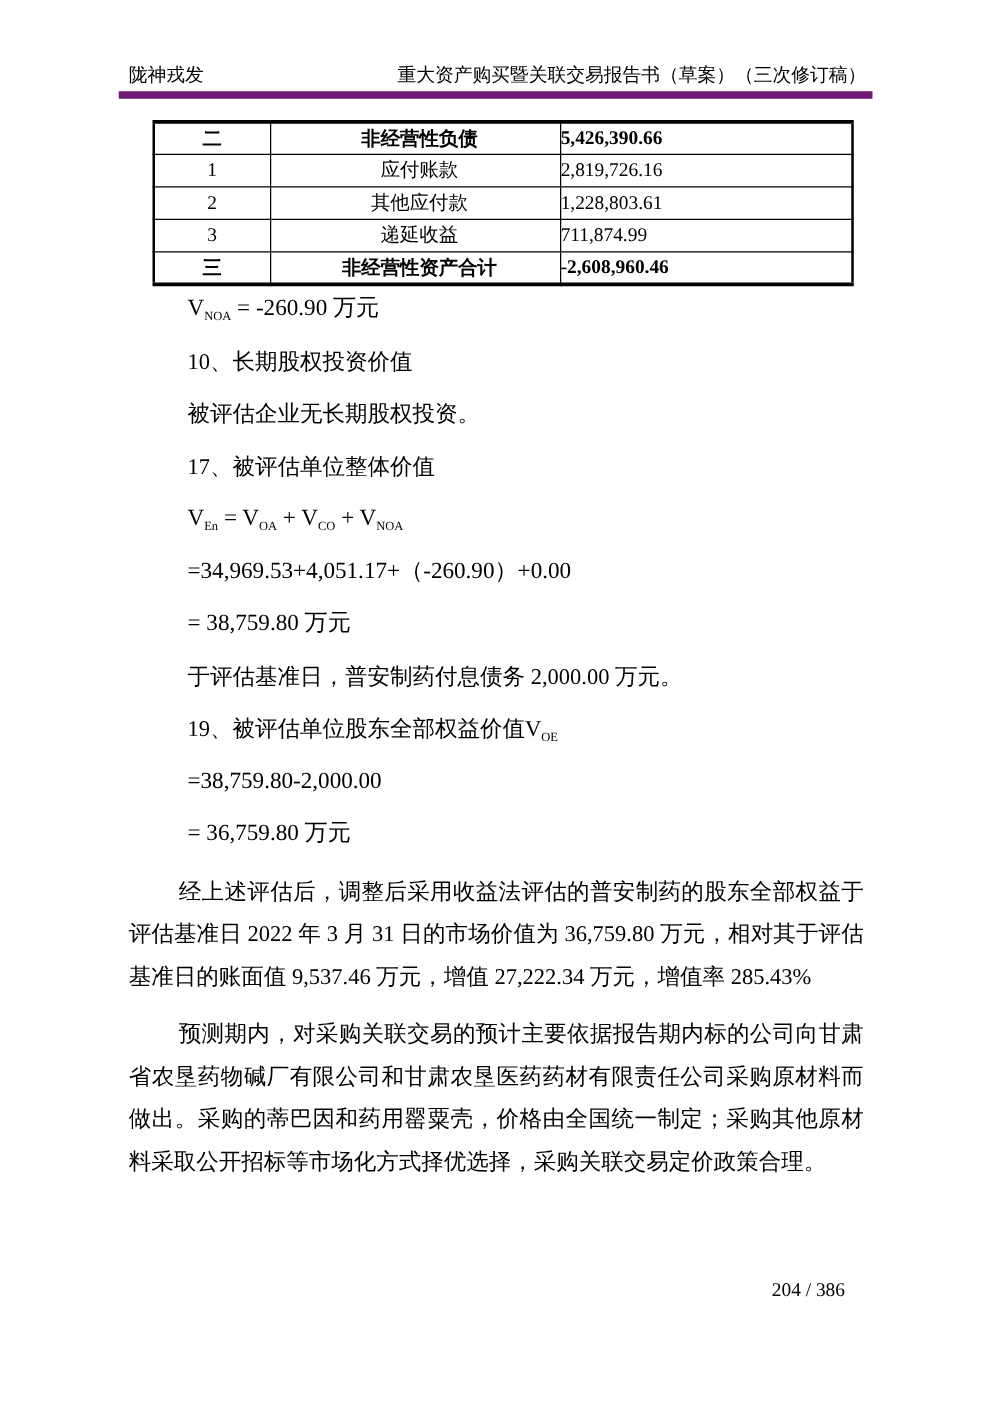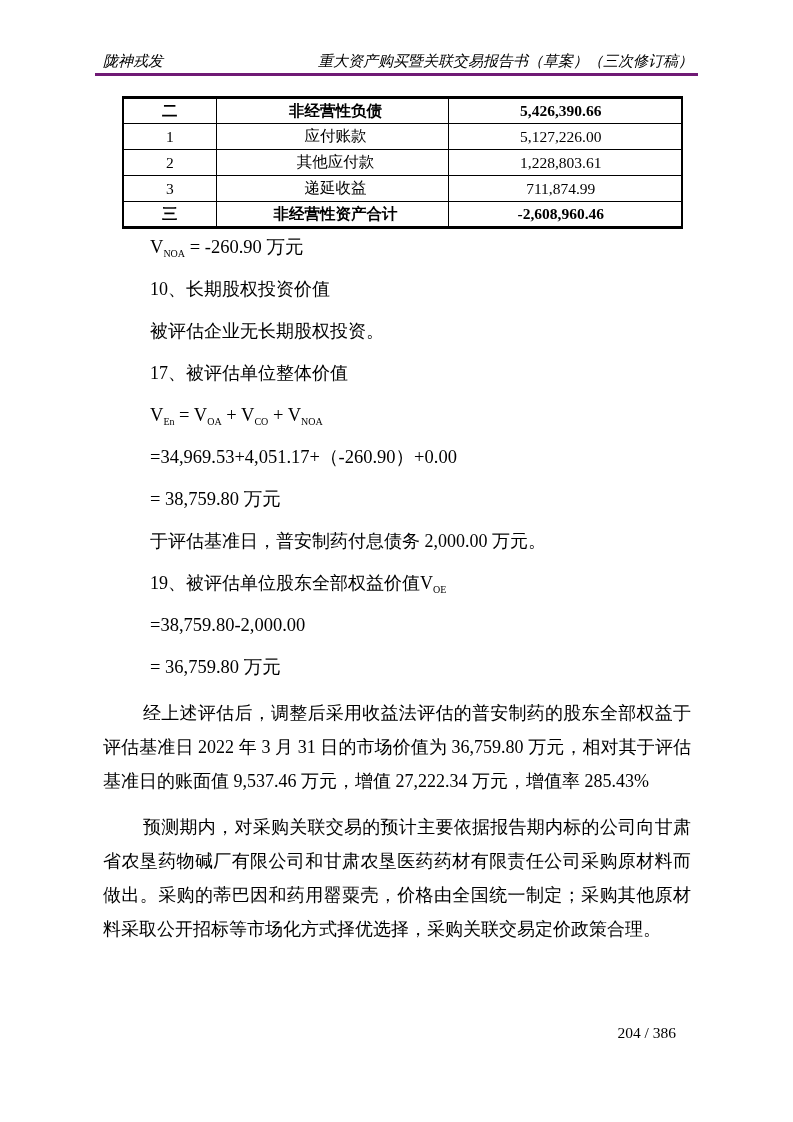--- a/index.html
+++ b/index.html
@@ -15,25 +15,24 @@
   }
   
   .header {
     position: absolute;
     left: 95px;
     right: 95px;
     top: 52px;
     display: flex;
     justify-content: space-between;
     align-items: flex-end;
-    border-bottom: 3px solid #701a75;
+    border-bottom: 6px solid #701a75;
     padding-bottom: 3px;
     font-size: 15px;
     line-height: 18px;
-    font-style: italic;
   }
   .header-left { padding-left: 8px; }
   .header-right { padding-right: 5px; }
   
   .val-table {
     position: absolute;
     left: 122px;
     top: 96px;
     width: 561px;
     border-collapse: collapse;
@@ -41,21 +40,21 @@
   }
   .val-table td {
     border: 1.5px solid #000;
     height: 26px;
     padding: 0;
     vertical-align: middle;
   }
   .val-table { border: 2px solid #000; border-top-width: 3px; border-bottom-width: 3px; }
   .col-no   { width: 93px;  text-align: center; }
   .col-name { width: 232px; text-align: center; padding-left: 7px !important; }
-  .col-amt  { text-align: center; padding-right: 8px !important; }
+  .col-amt  { text-align: left; padding-right: 8px !important; }
   tr.emph td { font-weight: bold; }
   
   .content {
     position: absolute;
     left: 103px;
     top: 230px;
     width: 588px;
     font-size: 18px;
   }
   .line {
@@ -99,21 +98,21 @@
   <table class="val-table">
     <tbody>
       <tr class="emph">
         <td class="col-no">二</td>
         <td class="col-name">非经营性负债</td>
         <td class="col-amt">5,426,390.66</td>
       </tr>
       <tr>
         <td class="col-no">1</td>
         <td class="col-name">应付账款</td>
-        <td class="col-amt">5,127,226.00</td>
+        <td class="col-amt">2,819,726.16</td>
       </tr>
       <tr>
         <td class="col-no">2</td>
         <td class="col-name">其他应付款</td>
         <td class="col-amt">1,228,803.61</td>
       </tr>
       <tr>
         <td class="col-no">3</td>
         <td class="col-name">递延收益</td>
         <td class="col-amt">711,874.99</td>

